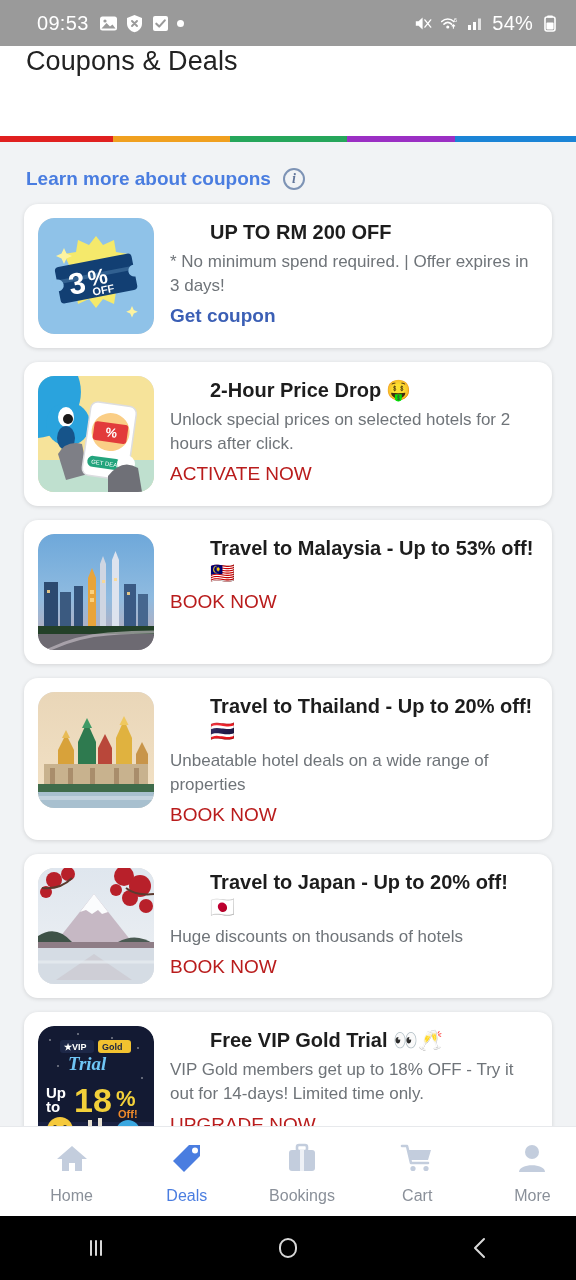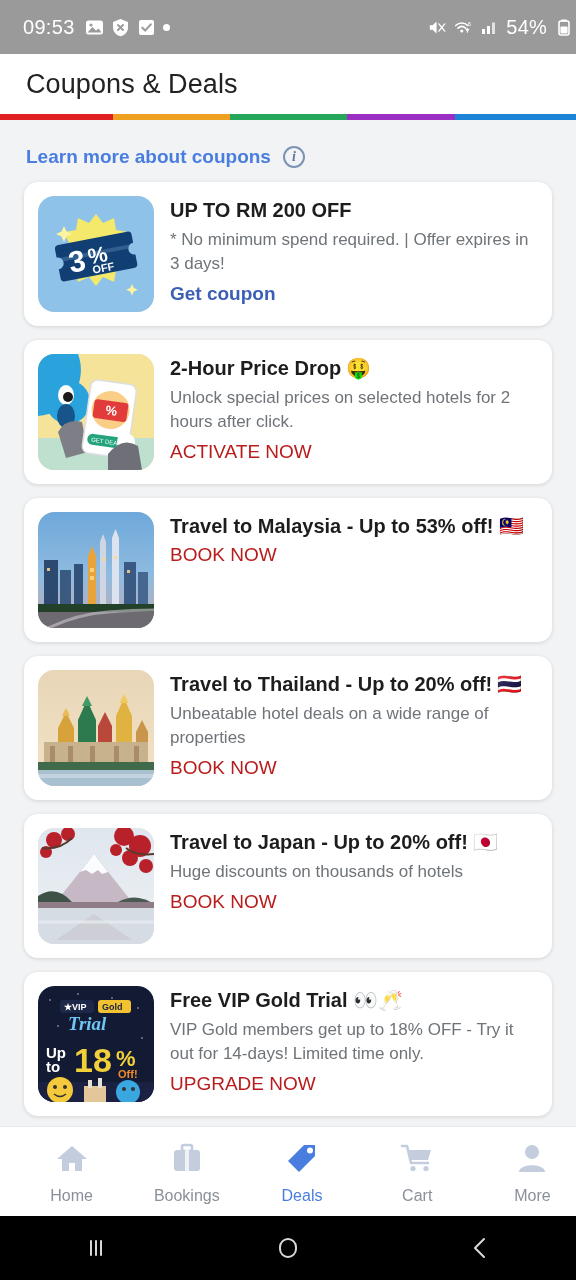--- a/index.html
+++ b/index.html
@@ -6,36 +6,36 @@
   html, body {
     width:576px; height:1280px;
     background:#000;
     font-family:"Liberation Sans", sans-serif;
     overflow:hidden;
   }
   .phone { width:576px; height:1280px; position:relative; display:flex; flex-direction:column; background:#f1f3f5; }
 
   
   .statusbar {
-    height:54px; background:#9a9a9a; color:#fff;
+    height:46px; background:#9a9a9a; color:#fff;
     display:flex; align-items:center; justify-content:space-between;
-    padding:0 3px; flex:none;
+    padding:0 17px; flex:none;
   }
   .sb-left, .sb-right { display:flex; align-items:center; gap:7px; }
   .sb-left { padding-left:20px; }
   .sb-time { font-size:20px; letter-spacing:.3px; margin-right:3px; }
   .sb-ico { width:19px; height:19px; display:inline-flex; align-items:center; justify-content:center; }
   .sb-ico svg { display:block; }
   .sb-dot { width:7px; height:7px; border-radius:50%; background:#fff; display:inline-block; }
   .sb-batt-text { font-size:20px; letter-spacing:.2px; }
 
   
   .appbar {
     background:#ffffff; flex:none;
-    height:60px; display:flex; align-items:center; padding:16px 26px;
+    height:90px; display:flex; padding:0 26px;
   }
   .appbar h1 { font-size:27px; font-weight:400; color:#222; letter-spacing:.1px; }
 
   .rainbow { height:6px; display:flex; flex:none; }
   .rainbow i { display:block; height:100%; }
 
   
   .content {
     flex:1; background:#f1f3f5; overflow:hidden; position:relative;
   }
@@ -55,21 +55,21 @@
     margin:0 24px 14px 24px; padding:14px;
     display:flex; gap:16px;
     box-shadow:0 1px 4px rgba(0,0,0,.13);
   }
   .thumb {
     width:116px; height:116px; border-radius:16px; flex:none;
     overflow:hidden; position:relative; background:#ddd;
   }
   .thumb svg { display:block; width:100%; height:100%; }
   .ctext { flex:1; min-width:0; padding-top:2px; }
-  .ctitle { font-size:20px; font-weight:700; color:#1d1d1d; line-height:1.25; margin-bottom:5px; }
+  .ctitle { font-size:20px; font-weight:700; color:#1d1d1d; line-height:1.25; margin-bottom:5px;margin-left:40px; }
   .ctitle .emo { font-weight:400; }
   .cdesc { font-size:17px; color:#6f7479; line-height:1.42; margin-bottom:7px; }
   .ccta { font-size:19px; color:#b91c1c; font-weight:400; display:inline-block; }
   .card.first .ccta { color:#3b5fb5;font-weight:bold; }
 
   
   .bottomnav {
     height:90px; background:#fff; flex:none;
     display:flex; align-items:center;
     border-top:1px solid #e7e9ec;
@@ -382,38 +382,38 @@
 
   <div class="bottomnav">
     <div class="navitem">
       <span class="nico">
         <svg width="34" height="30" viewBox="0 0 34 30">
             <path d="M17 3 L32 16 H27 V28 H20 V20 H14 V28 H7 V16 H2 Z" fill="#c3cddd"></path>
           </svg>
       </span>
       <span class="nlabel">Home</span>
     </div>
+    <div class="navitem active">
+      <span class="nico">
+        <svg width="32" height="30" viewBox="0 0 32 30">
+            <path d="M18 2 H29 V13 L13 29 L2 18 Z" fill="#4a7de0"></path>
+            <circle cx="24" cy="7.5" r="3" fill="#fff"></circle>
+          </svg>
+      </span>
+      <span class="nlabel">Deals</span>
+    </div>
     <div class="navitem">
       <span class="nico">
         <svg width="32" height="30" viewBox="0 0 32 30">
             <rect x="11" y="2" width="10" height="6" rx="2" fill="none" stroke="#c3cddd" stroke-width="2.6"></rect>
             <rect x="3" y="7" width="26" height="21" rx="3" fill="#c3cddd"></rect>
             <rect x="14" y="7" width="4" height="21" fill="#eef1f6"></rect>
           </svg>
       </span>
       <span class="nlabel">Bookings</span>
-    </div>
-    <div class="navitem active">
-      <span class="nico">
-        <svg width="32" height="30" viewBox="0 0 32 30">
-            <path d="M18 2 H29 V13 L13 29 L2 18 Z" fill="#4a7de0"></path>
-            <circle cx="24" cy="7.5" r="3" fill="#fff"></circle>
-          </svg>
-      </span>
-      <span class="nlabel">Deals</span>
     </div>
     <div class="navitem">
       <span class="nico">
         <svg width="34" height="30" viewBox="0 0 34 30">
             <path d="M2 3 H7 L11 20 H28" stroke="#c3cddd" stroke-width="2.6" fill="none" stroke-linecap="round" stroke-linejoin="round"></path>
             <path d="M8.5 7 H31 L28 17 H11" fill="#c3cddd"></path>
             <circle cx="13" cy="25.5" r="2.6" fill="#c3cddd"></circle>
             <circle cx="26" cy="25.5" r="2.6" fill="#c3cddd"></circle>
           </svg>
       </span>

